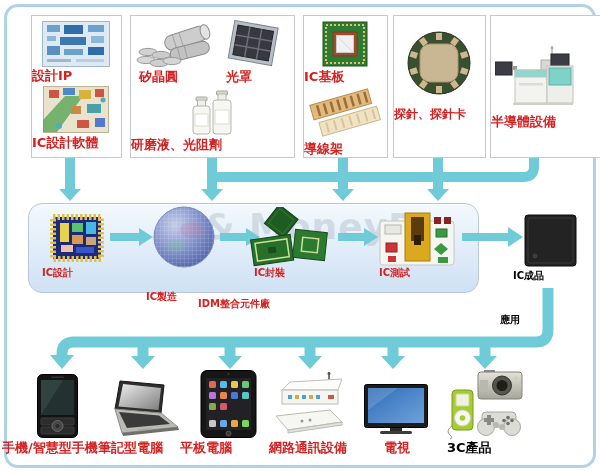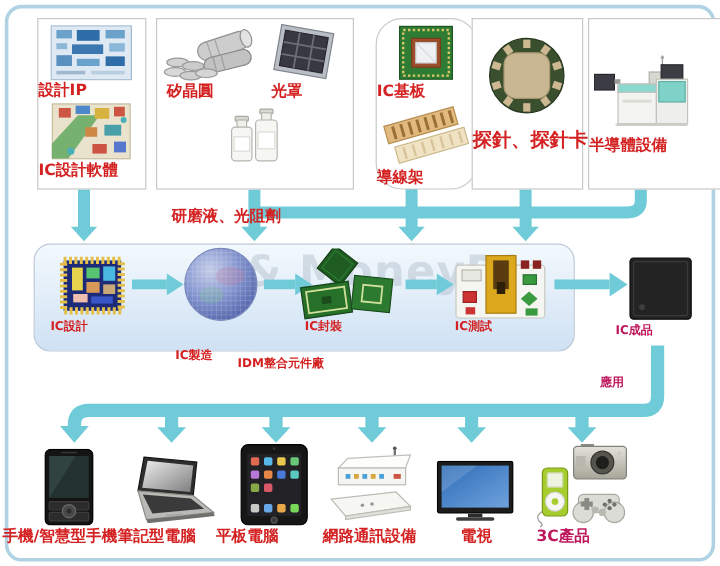--- a/index.html
+++ b/index.html
@@ -3,27 +3,27 @@
 <meta charset="utf-8">
 <style>
   html,body{margin:0;padding:0;background:#fff;}
   .canvas{position:relative;width:600px;height:472px;background:#fff;overflow:hidden;
           font-family:"DejaVu Sans","Liberation Sans",sans-serif;}
   .frame{position:absolute;left:4px;top:4px;right:4px;bottom:4px;border:3px solid #afd3e3;border-radius:14px;}
   .sbox{position:absolute;top:15px;height:141px;background:#fff;border:1px solid #c9c9c9;z-index:3;}
   .img{position:absolute;line-height:0;}
   .lbl{position:absolute;text-align:left;font-weight:bold;white-space:nowrap;z-index:4;line-height:1.1;}
   .red{color:#d42222;}
-  .dark{color:#be185d;}
+  .dark{color:#000000;}
   .band{position:absolute;left:28px;top:203px;width:449px;height:88px;border-radius:14px;
         background:linear-gradient(#f3f9fd,#cfe1f4);border:1px solid #bcc8d8;z-index:1;}
   .watermark{position:absolute;left:158px;top:206px;font-size:36px;font-weight:bold;
              color:#9aa8b8;opacity:.33;z-index:2;letter-spacing:1px;}
   svg.connectors{position:absolute;left:0;top:0;z-index:2;pointer-events:none;}
-  .fs13{font-size:13px;} .fs14{font-size:10px;} .fs12{font-size:16px;}
+  .fs13{font-size:13px;} .fs14{font-size:10px;} .fs12{font-size:12px;}
 </style>
 </head>
 <body>
 
 <div class="canvas">
   <div class="frame"></div>
 
   <div class="band"></div>
   <div class="watermark">O &amp; MoneyDJ</div>
 
@@ -143,24 +143,24 @@
         <rect x="10" y="9" width="11" height="4" rx="1" fill="#d9d9d4" stroke="#a8a8a2"></rect>
         <rect x="11.5" y="12" width="8" height="7" fill="#eeeeea" stroke="#b5b5b0"></rect>
         <rect x="7" y="18" width="17" height="28" rx="3" fill="#f6f6f3" stroke="#b5b5b0"></rect>
         <rect x="9" y="26" width="13" height="12" fill="#ffffff" stroke="#dddDD6"></rect>
         <rect x="30.5" y="3" width="11" height="4" rx="1" fill="#d9d9d4" stroke="#a8a8a2"></rect>
         <rect x="32" y="6" width="8" height="7" fill="#eeeeea" stroke="#b5b5b0"></rect>
         <rect x="27" y="12" width="18" height="34" rx="3" fill="#f6f6f3" stroke="#b5b5b0"></rect>
         <rect x="29" y="22" width="14" height="14" fill="#ffffff" stroke="#ddddd6"></rect>
       </svg>
     </div>
-    <div class="lbl red fs13" style="left:12px;width:163px;top:122px;margin-top:36px;">研磨液、光阻劑</div>
-  </div>
-
-  <div class="sbox" style="left:313px;width:83px;border-radius:22px;">
+    <div class="lbl red fs13" style="left:0;width:163px;top:122px;">研磨液、光阻劑</div>
+  </div>
+
+  <div class="sbox" style="left:303px;width:83px;">
     <div class="img" style="left:15px;top:4px;">
       <svg width="52" height="48" viewBox="0 0 52 48">
         <rect x="4" y="2" width="44" height="44" fill="#2e7c33" stroke="#1d5420"></rect>
         <rect x="7" y="5" width="38" height="38" fill="none" stroke="#d9c468" stroke-width="2" stroke-dasharray="2 2"></rect>
         <rect x="14" y="12" width="24" height="24" fill="#9a4f2a" stroke="#7c3c1e"></rect>
         <rect x="17.5" y="15.5" width="17" height="17" fill="#eef0f2" stroke="#c9ccd0"></rect>
         <path d="M18 16 L34 32" stroke="#d6dade"></path>
       </svg>
     </div>
     <div class="lbl red fs13" style="left:0;width:83px;top:54px;">IC基板</div>

